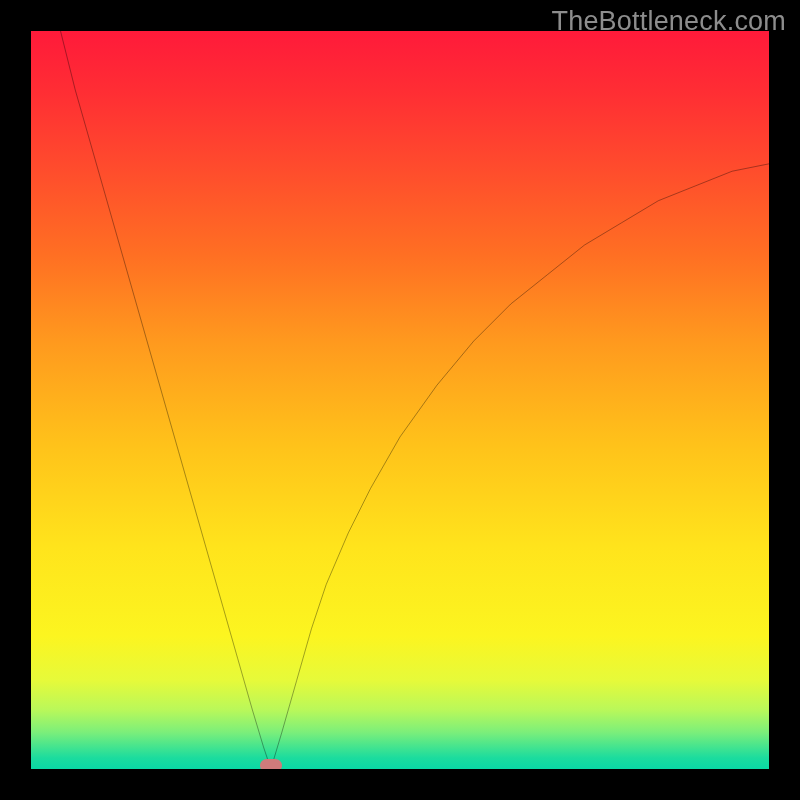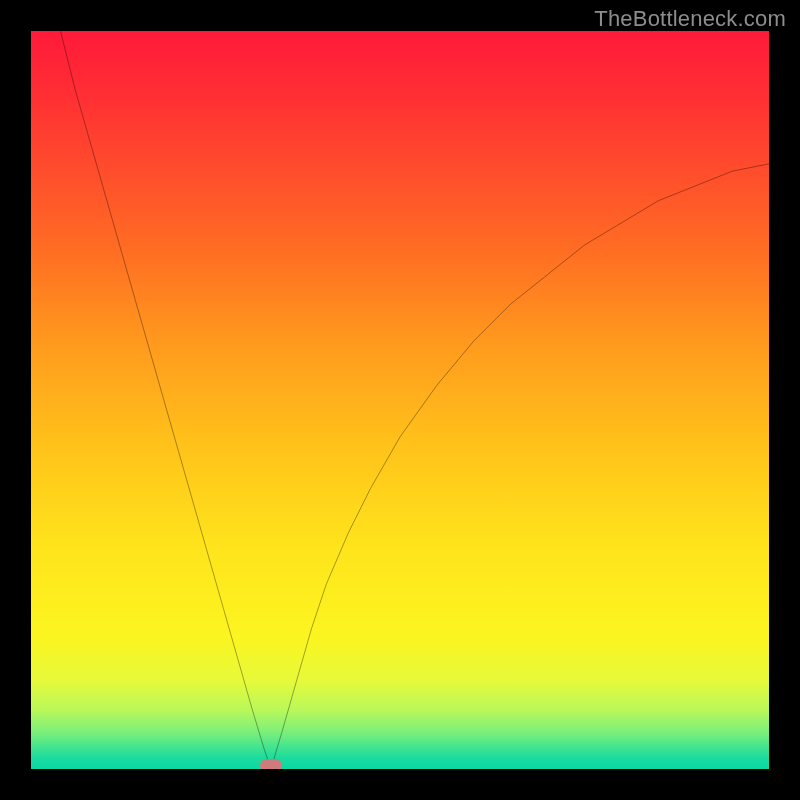--- a/index.html
+++ b/index.html
@@ -49,21 +49,21 @@
   }
   .curve-layer {
     position: absolute;
     inset: 0;
   }
   .watermark {
     position: absolute;
     top: 6px;
     right: 14px;
     color: #8d8d8d;
-    font-size: 22px;
+    font-size: 27px;
     letter-spacing: 0.2px;
     user-select: none;
   }
   .marker {
     position: absolute;
     width: 22px;
     height: 13px;
     background: #cf7b7b;
     border-radius: 7px;
   }

